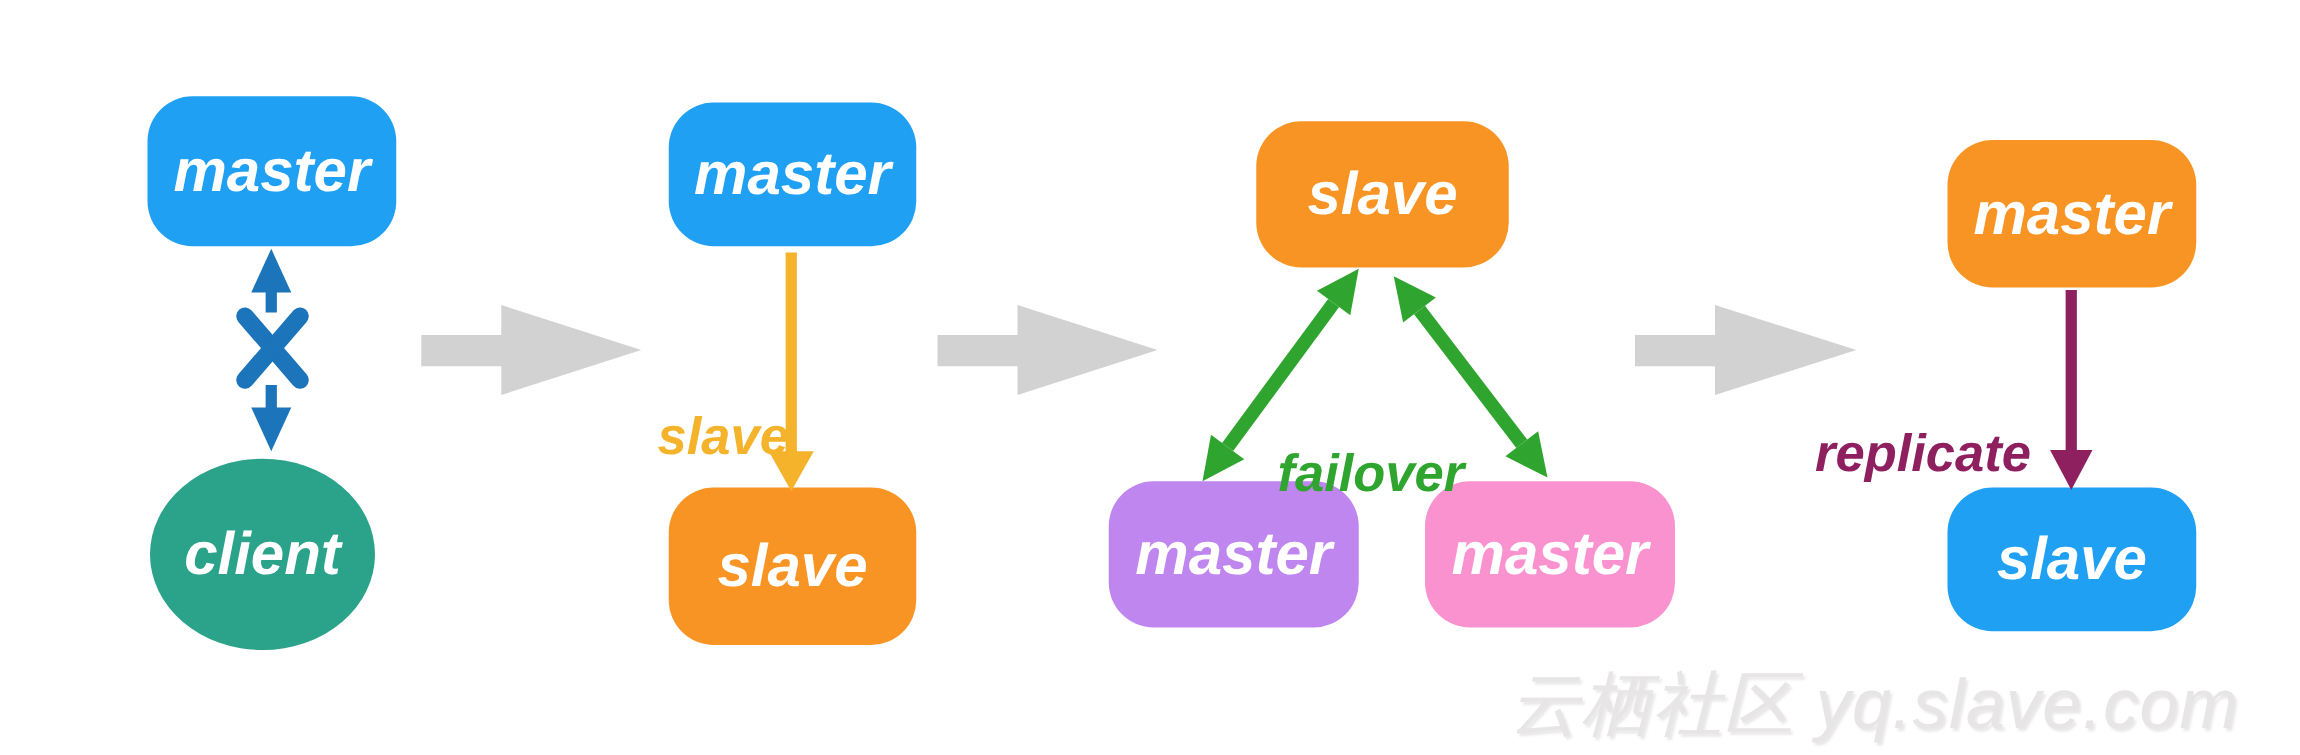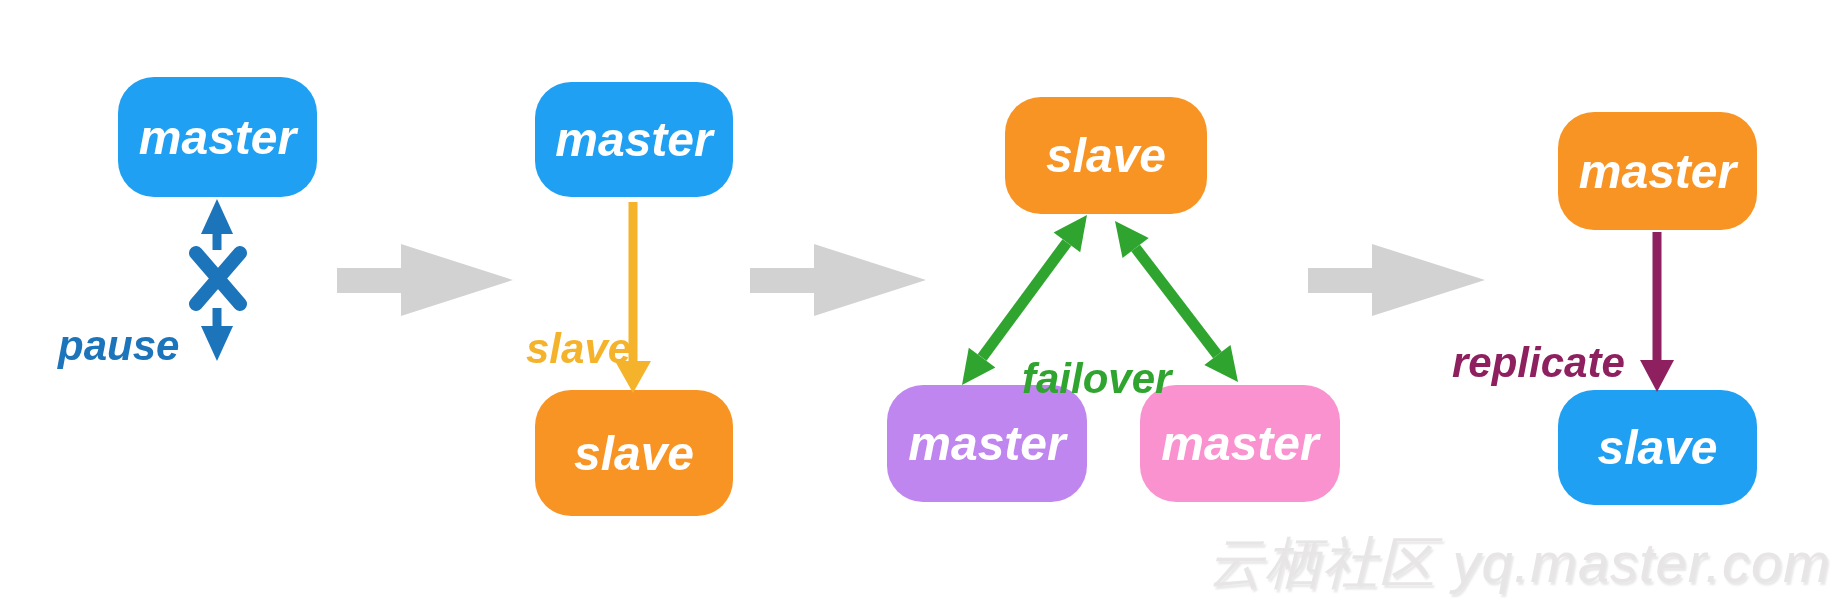--- a/index.html
+++ b/index.html
@@ -70,20 +70,23 @@
   }
 </style>
 </head>
 <body>
 
 <div id="canvas">
 
   <div class="node bg-blue" style="left:118px; top:77px; width:199px; height:120px;">
     <span>master</span>
   </div>
+  <div class="node circle bg-teal" style="left:120px; top:367px; width:180px; height:153px;">
+    <span>client</span>
+  </div>
 
   <div class="node bg-blue" style="left:535px; top:82px; width:198px; height:115px;">
     <span>master</span>
   </div>
   <div class="node bg-orange" style="left:535px; top:390px; width:198px; height:126px;">
     <span>slave</span>
   </div>
 
   <div class="node bg-orange" style="left:1005px; top:97px; width:202px; height:117px;">
     <span>slave</span>
@@ -95,21 +98,20 @@
     <span>master</span>
   </div>
 
   <div class="node bg-orange" style="left:1558px; top:112px; width:199px; height:118px;">
     <span>master</span>
   </div>
   <div class="node bg-blue" style="left:1558px; top:390px; width:199px; height:115px;">
     <span>slave</span>
   </div>
 
-  <div class="edge-label lbl-pause" style="left:58px; top:325px;">pause</div>
   <div class="edge-label lbl-sync" style="left:526px; top:328px;">slave</div>
   <div class="edge-label lbl-failover" style="left:1022px; top:327px;margin-top:31px;">failover</div>
   <div class="edge-label lbl-replicate" style="left:1452px; top:342px;">replicate</div>
 
   <svg id="arrow-layer" width="1840" height="604" viewBox="0 0 1840 604">
 
     <g>
       <polygon class="fill-gray" points="337,268 401,268 401,244 513,280 401,316 401,293 337,293"></polygon>
     </g>
     <g>
@@ -145,15 +147,15 @@
       <polygon class="fill-green" points="1115,221 1122.5,258 1148.7,238"></polygon>
       <polygon class="fill-green" points="1238,382 1204.3,365 1230.5,345"></polygon>
     </g>
 
     <g>
       <line class="stroke-maroon" x1="1657" y1="232" x2="1657" y2="363" stroke-width="9"></line>
       <polygon class="fill-maroon" points="1657,392 1640,360 1674,360"></polygon>
     </g>
   </svg>
 
-  <div class="watermark">云栖社区 yq.master.com</div>
+  <div class="watermark">云栖社区 yq.slave.com</div>
 
 </div>
 
 </body></html>

